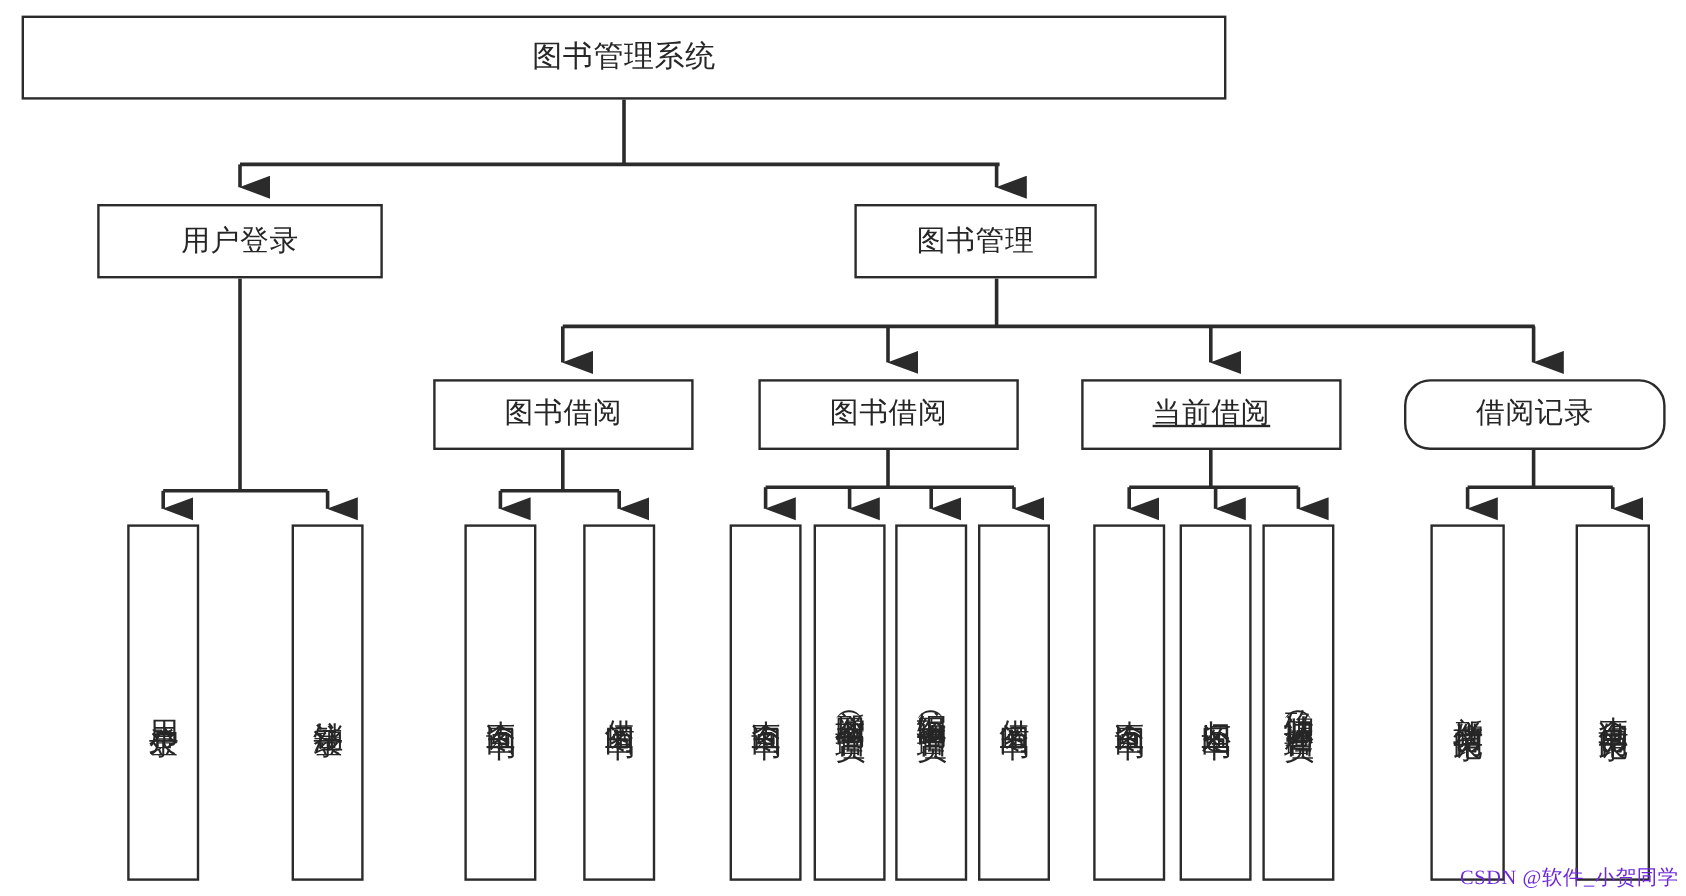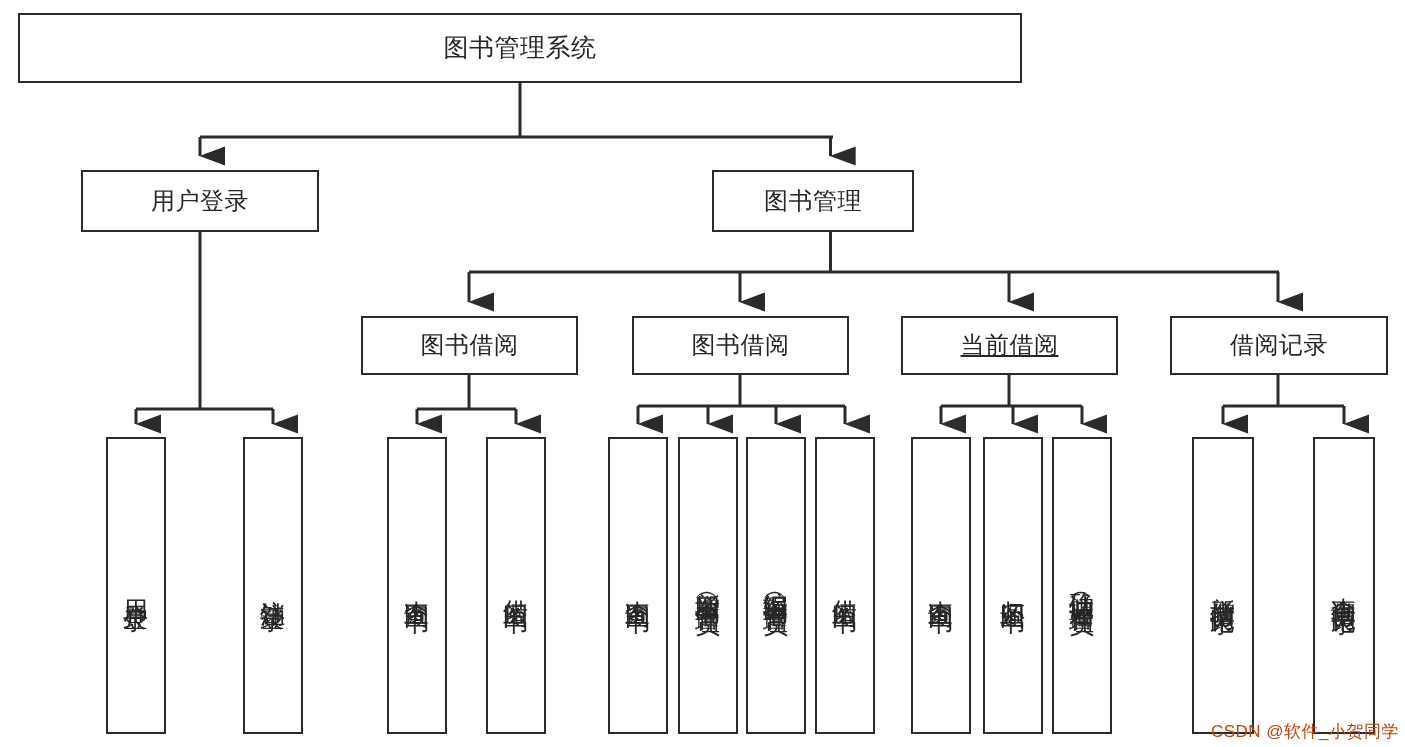--- a/index.html
+++ b/index.html
@@ -59,24 +59,24 @@
     font-size: 25px;
     line-height: 1.12;
     letter-spacing: 3px;
     max-height: 100%;
   }
   #watermark {
     position: absolute;
     right: 6px;
     bottom: 4px;
     font-size: 17px;
-    color: #c2410c;
+    color: #6d28d9;
     letter-spacing: 0.5px;
     white-space: nowrap;
-    font-family: Liberation Sans, sans-serif;
+    font-family: Liberation Serif, serif;
     margin-left: 48px;
   }
 </style>
 </head>
 <body>
 
 <div id="diagram-root">
 
   <svg id="wires" viewBox="0 0 1405 747" xmlns="http://www.w3.org/2000/svg">
     <defs>
@@ -141,21 +141,21 @@
 
   <div class="node horizontal" style="left:361px; top:316px; width:217px; height:59px;">
     <span class="node-label">图书借阅</span>
   </div>
   <div class="node horizontal" style="left:632px; top:316px; width:217px; height:59px;">
     <span class="node-label">图书借阅</span>
   </div>
   <div class="node horizontal" style="left:901px; top:316px; width:217px; height:59px;text-decoration:underline;">
     <span class="node-label">当前借阅</span>
   </div>
-  <div class="node horizontal" style="left:1170px; top:316px; width:218px; height:59px;">
+  <div class="node horizontal" style="left:1170px; top:316px; width:218px; height:59px;border-radius:22px;">
     <span class="node-label">借阅记录</span>
   </div>
 
   <div class="node vertical" style="left:106px; top:437px; width:60px; height:297px;">
     <span class="node-label">用户登录</span>
   </div>
   <div class="node vertical" style="left:243px; top:437px; width:60px; height:297px;">
     <span class="node-label">注销登录</span>
   </div>
   <div class="node vertical" style="left:387px; top:437px; width:60px; height:297px;">

